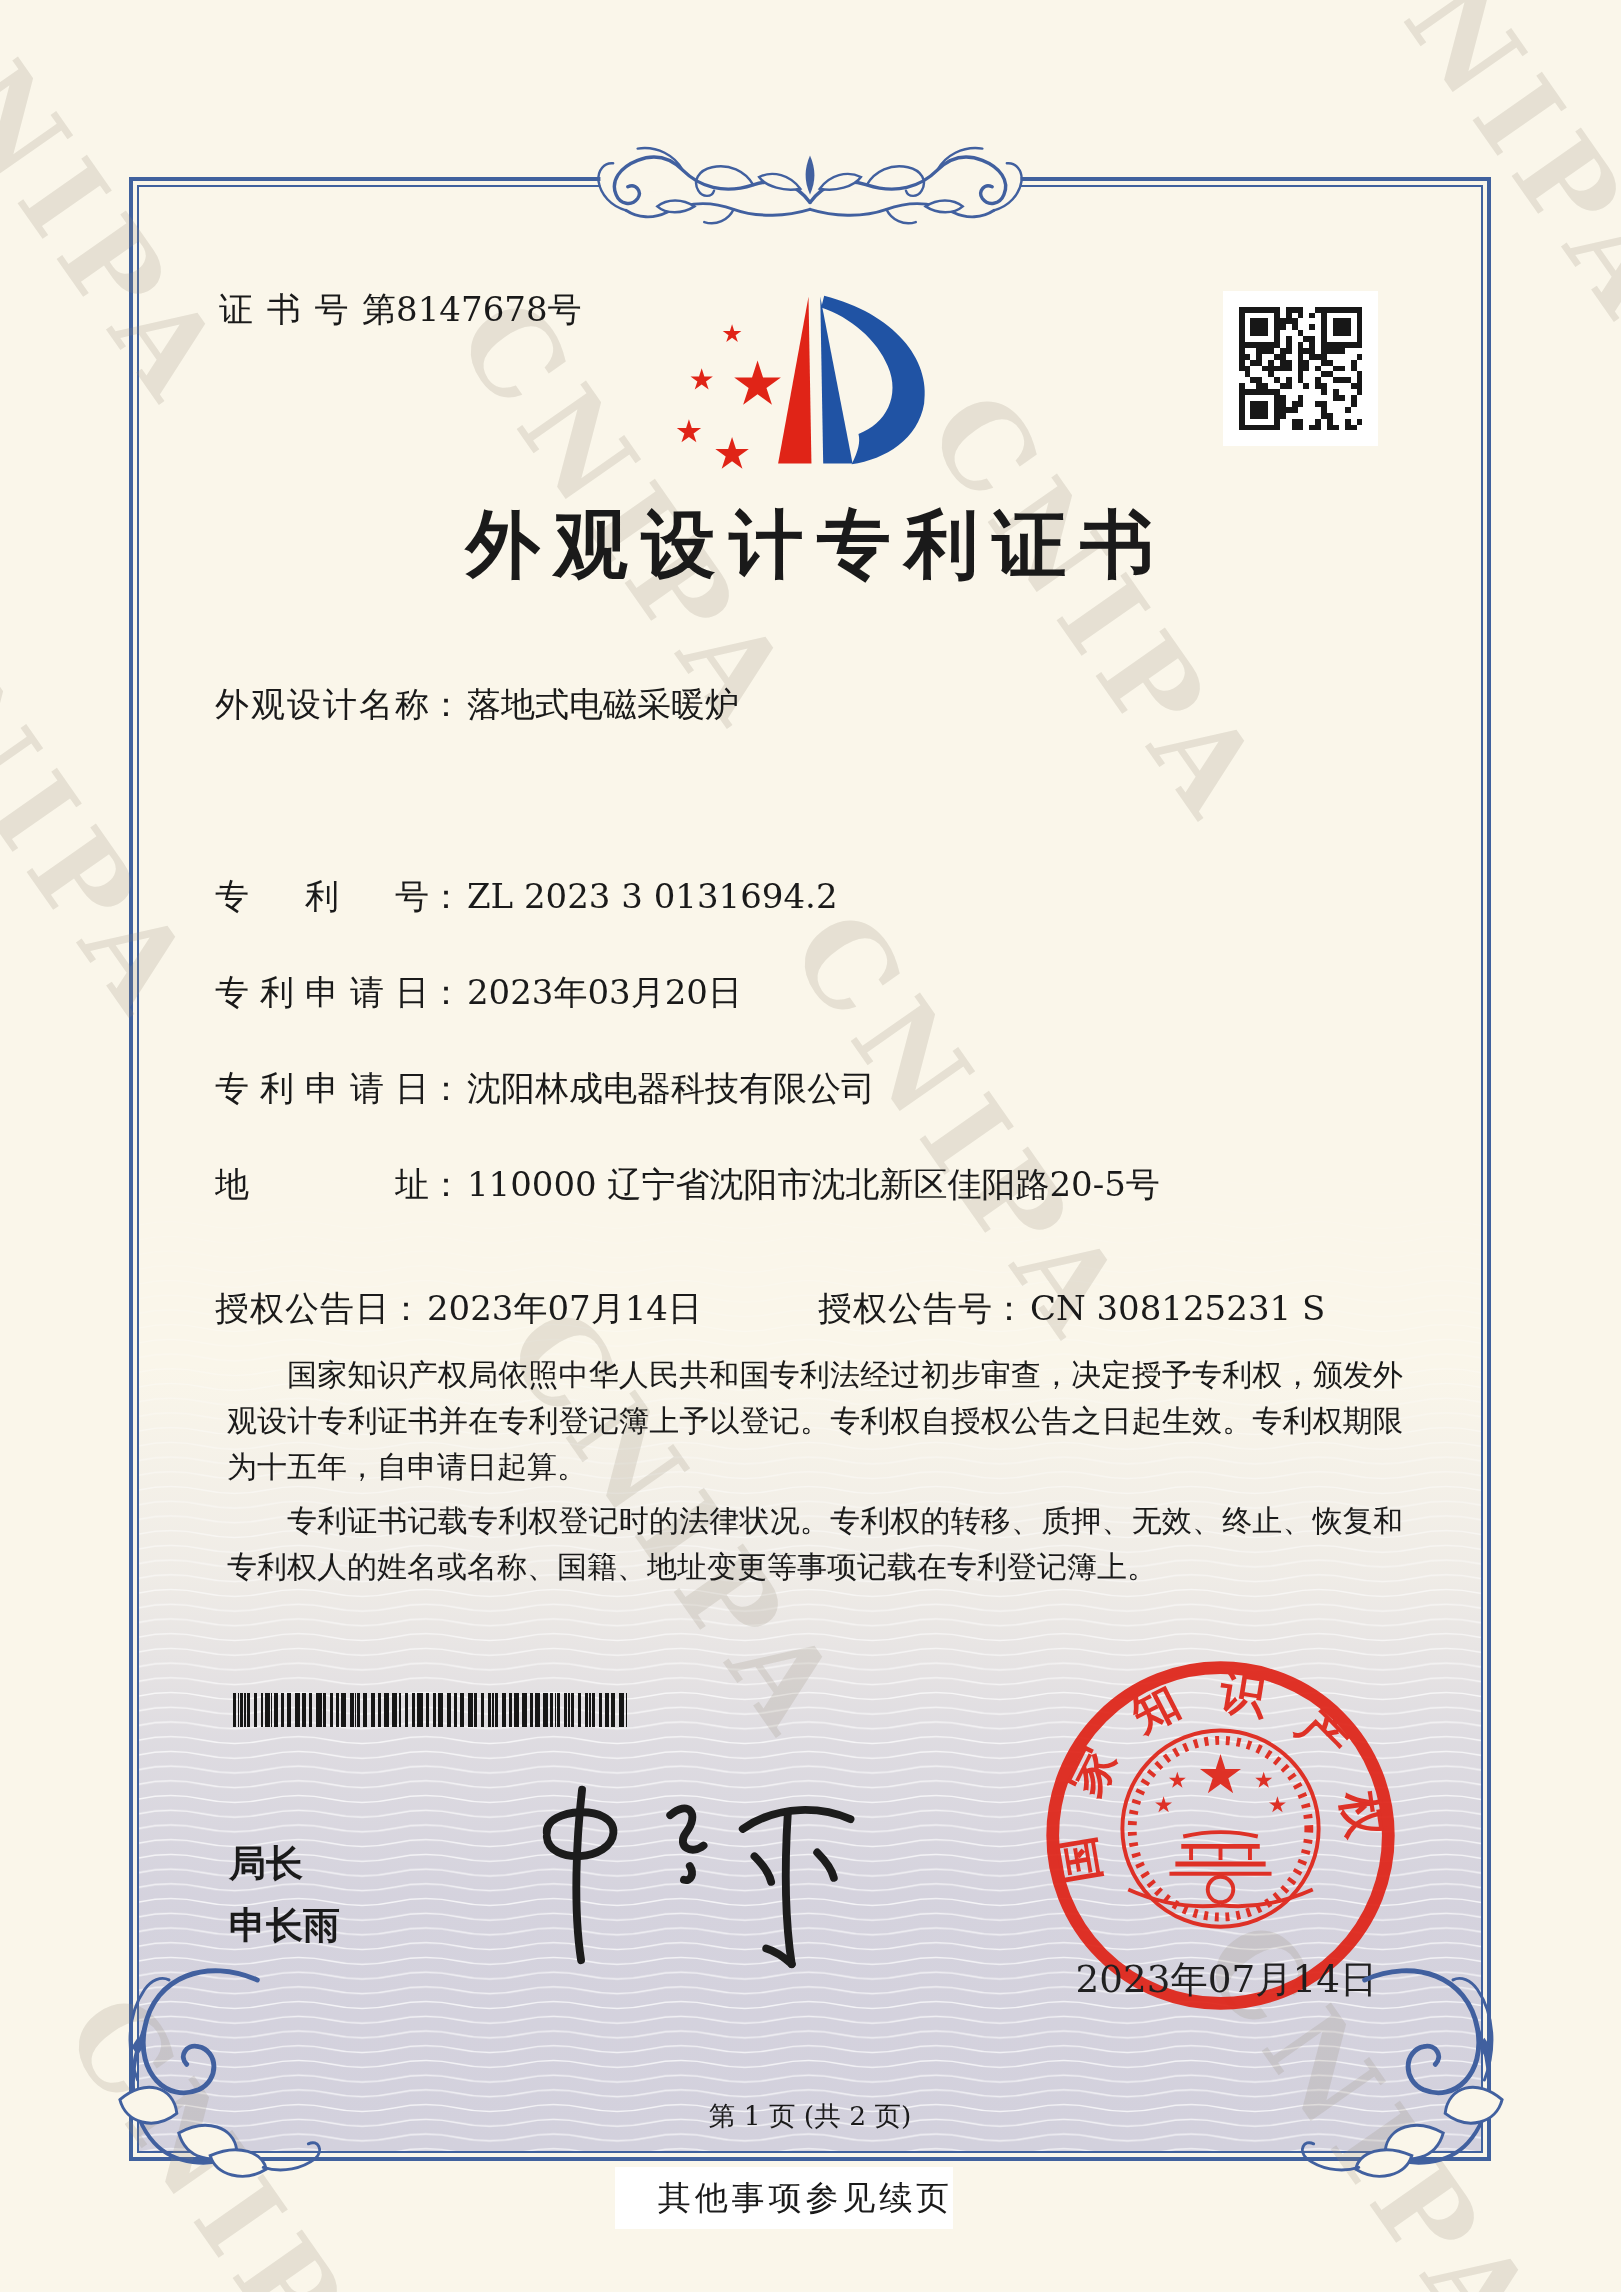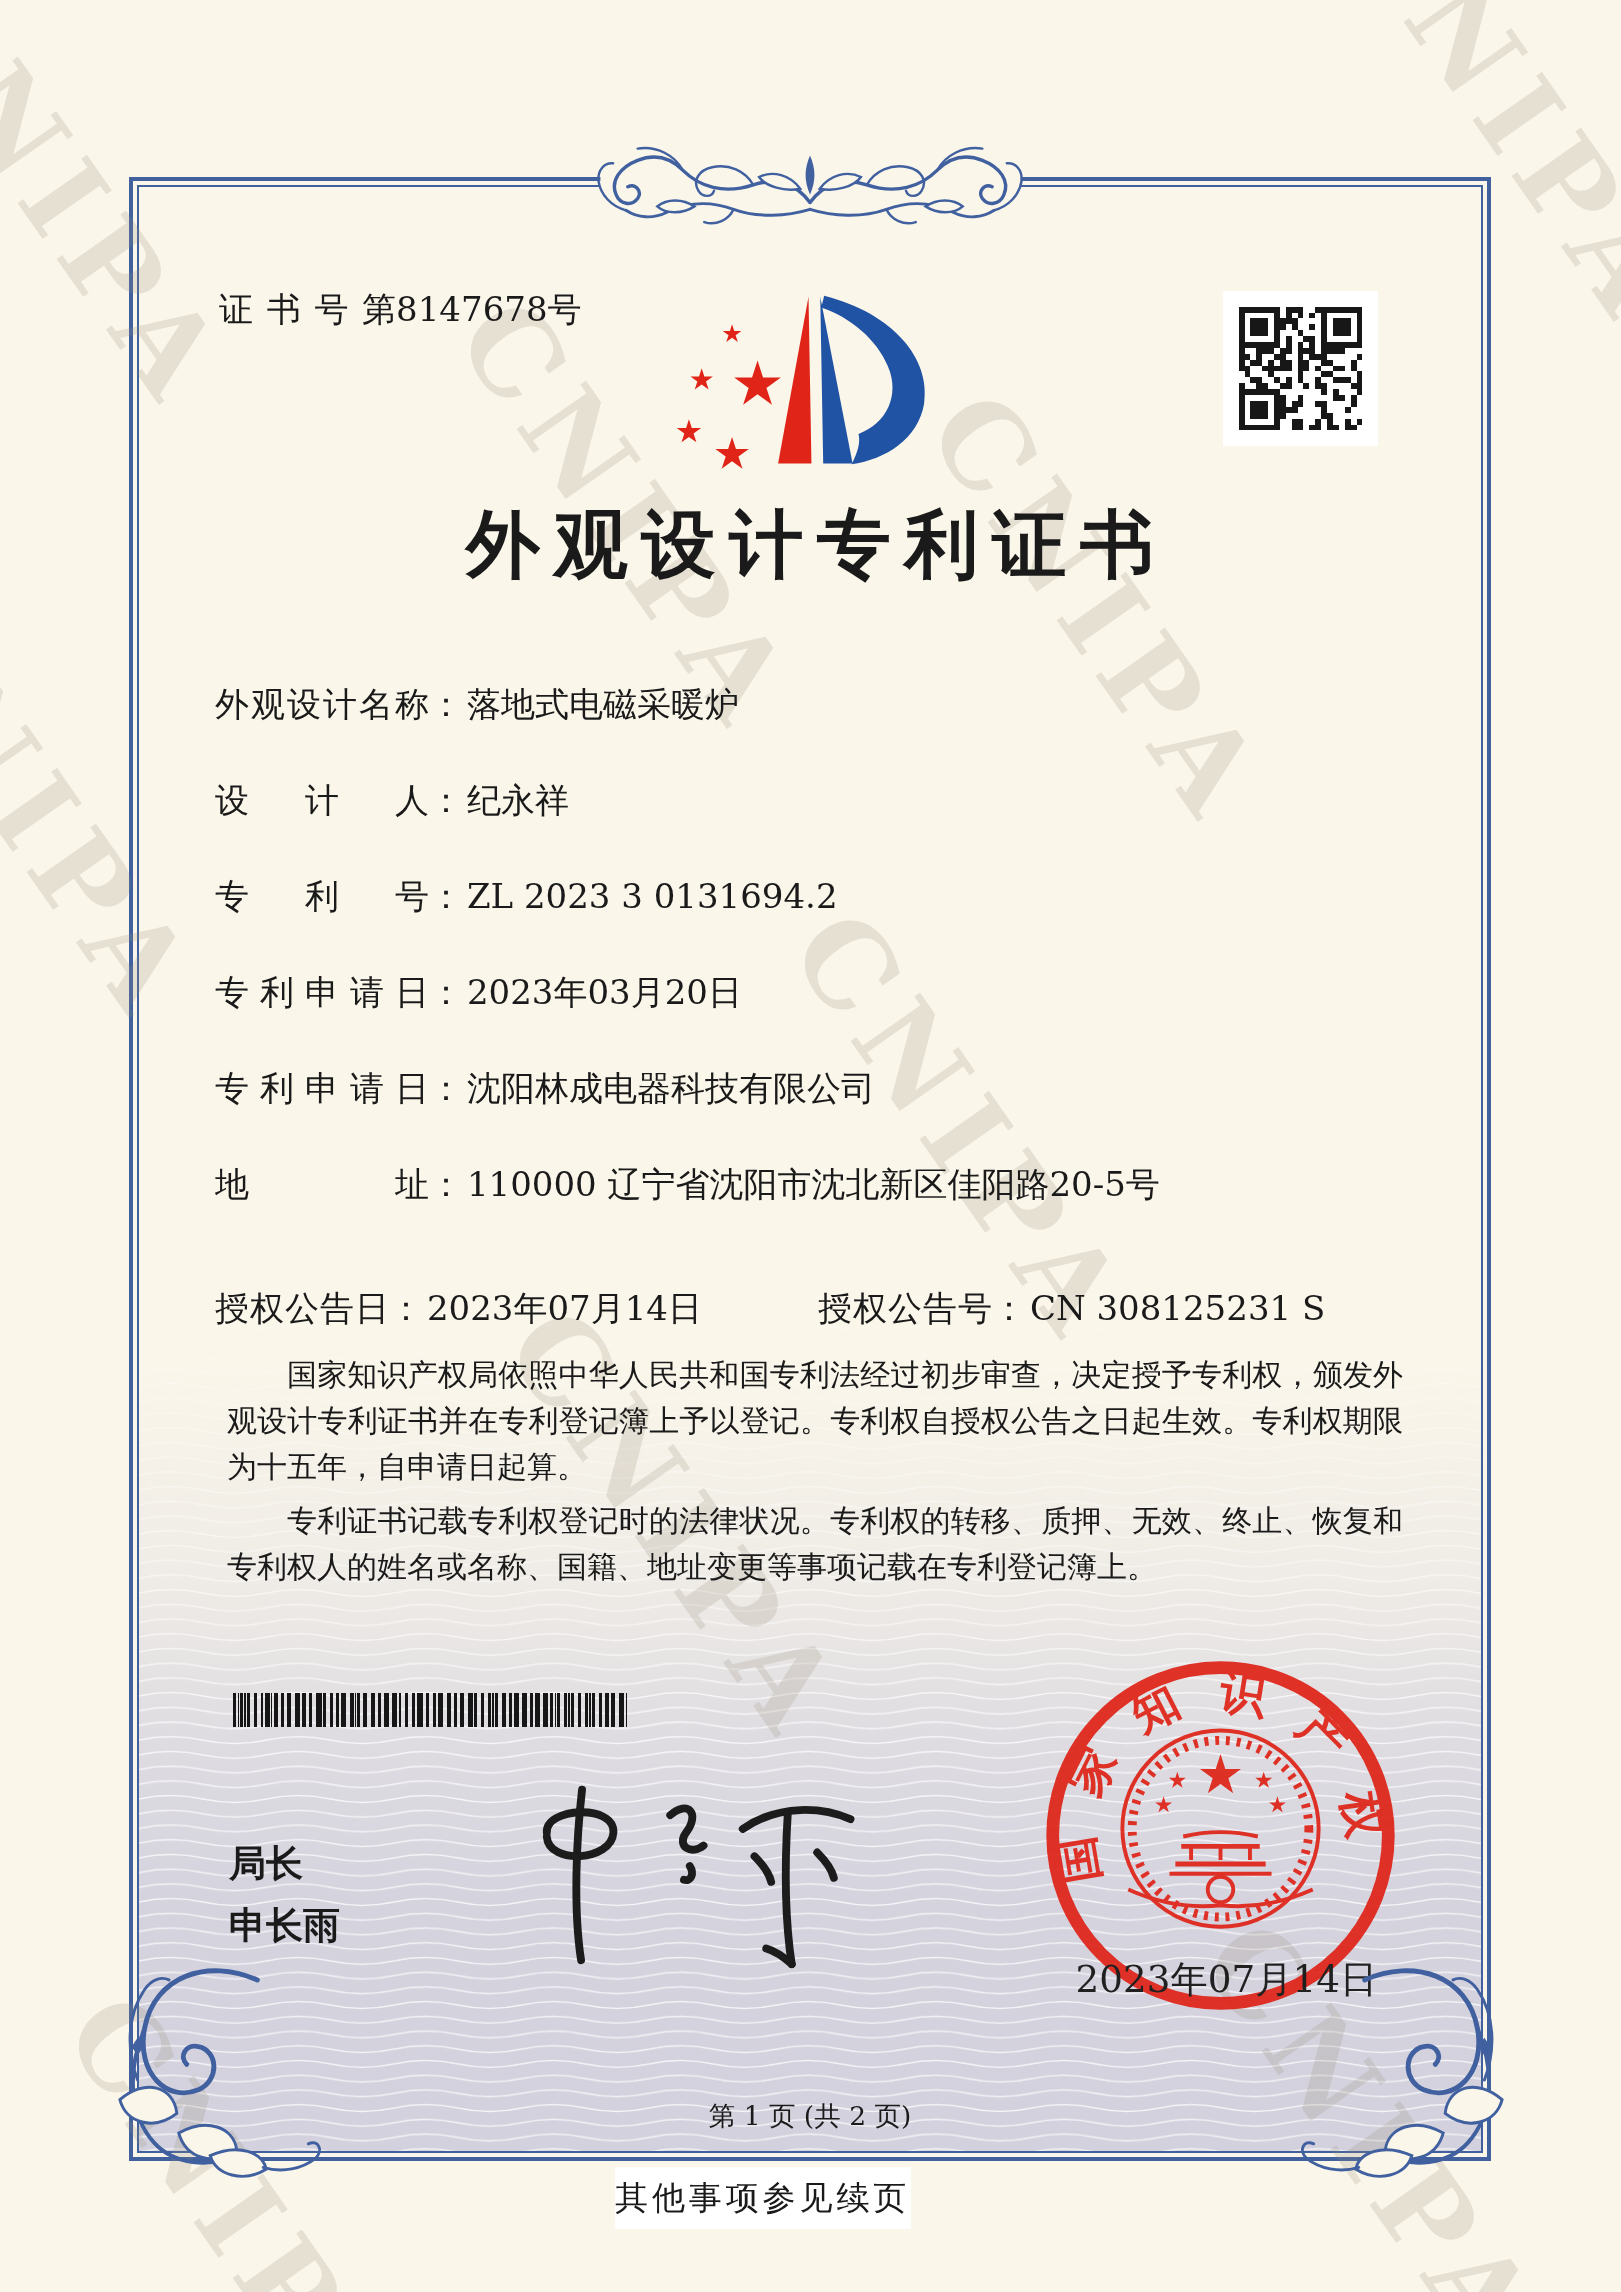--- a/index.html
+++ b/index.html
@@ -88,22 +88,22 @@
     position:absolute; left:229px; font-size:37px; font-weight:bold;
     font-family:"DejaVu Sans","Liberation Sans",sans-serif; white-space:nowrap;
   }
   .signature{position:absolute; left:488px; top:1762px;}
   .seal{position:absolute; left:1037px; top:1654px;}
   .page-num{
     position:absolute; left:129px; width:1362px; top:2098px;
     text-align:center; font-size:26.5px;
   }
   .cont-box{
-    position:absolute; left:615px; top:2167px; width:296px; height:62px;
-    background:#ffffff; text-align:left; line-height:62px;
+    position:absolute; left:615px; top:2167px; width:338px; height:62px;
+    background:#ffffff; text-align:right; line-height:62px;
     font-size:33px; letter-spacing:3.9px; white-space:nowrap;
   }
 </style>
 </head>
 <body>
 
 <div class="page">
 
   <span class="wm" style="left:59px;top:191px">CNIPA</span>
   <span class="wm" style="left:1514px;top:108px">CNIPA</span>
@@ -630,23 +630,20 @@
           <div class="qm"></div>
           <div class="qm"></div>
           <div></div>
         </div>
     </div>
 
     <div class="title">外观设计专利证书</div>
 
     <div class="row" style="top:682px">
       <span class="flabel">外观设计名称</span><span class="colon">：</span><span class="fvalue">落地式电磁采暖炉</span>
-    </div>
-    <div class="row" style="top:778px">
-      <span class="flabel">设计人</span><span class="colon">：</span><span class="fvalue">纪永祥</span>
     </div>
     <div class="row" style="top:874px">
       <span class="flabel">专利号</span><span class="colon">：</span><span class="fvalue">ZL 2023 3 0131694.2</span>
     </div>
     <div class="row" style="top:970px">
       <span class="flabel">专利申请日</span><span class="colon">：</span><span class="fvalue">2023年03月20日</span>
     </div>
     <div class="row" style="top:1066px">
       <span class="flabel">专利申请日</span><span class="colon">：</span><span class="fvalue">沈阳林成电器科技有限公司</span>
     </div>

